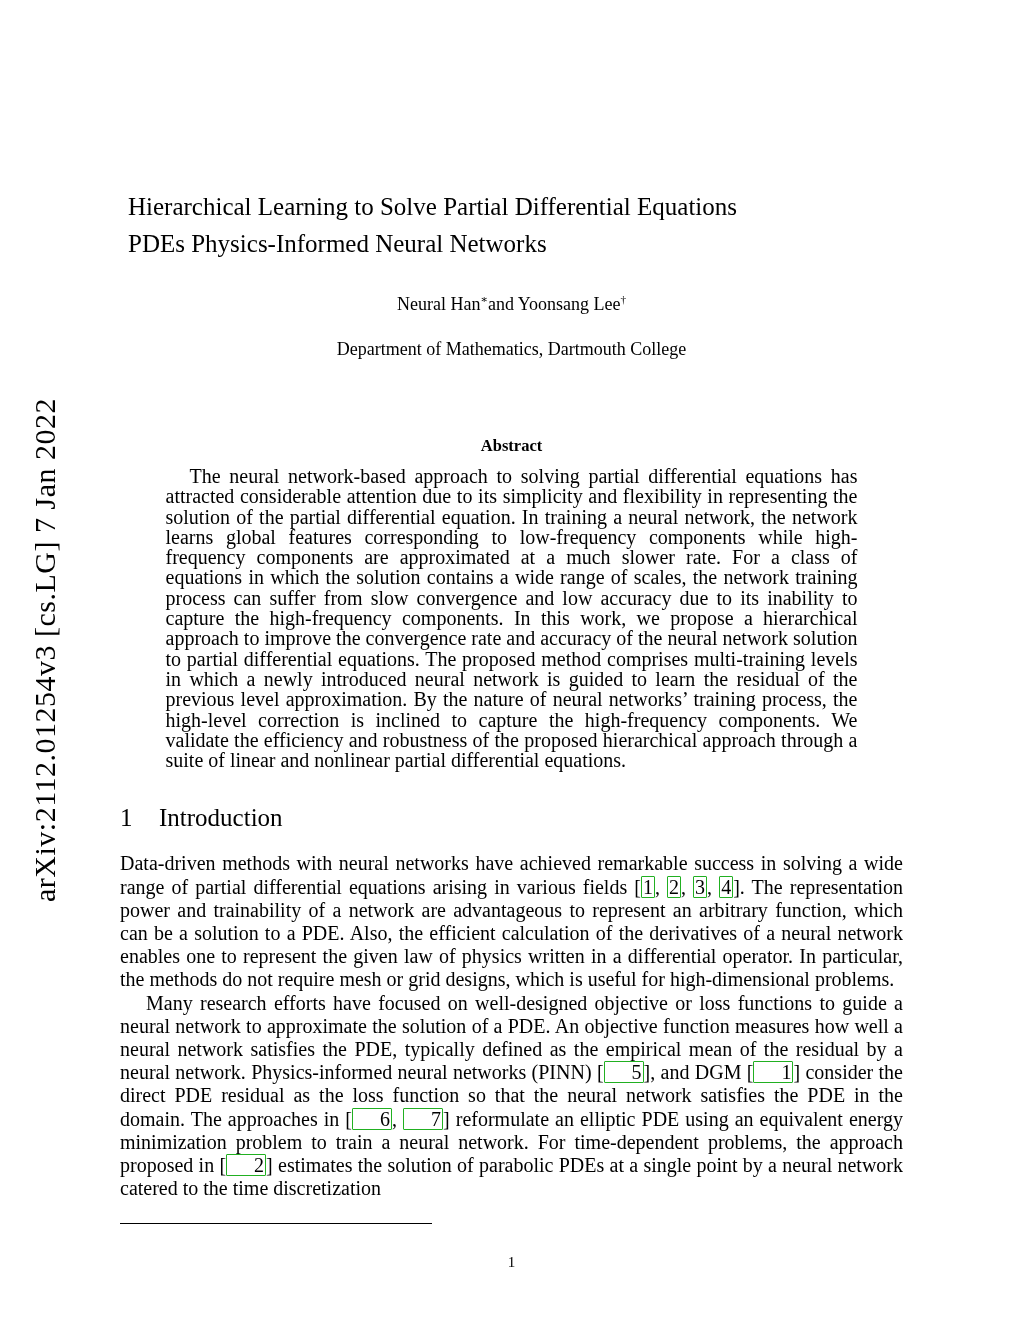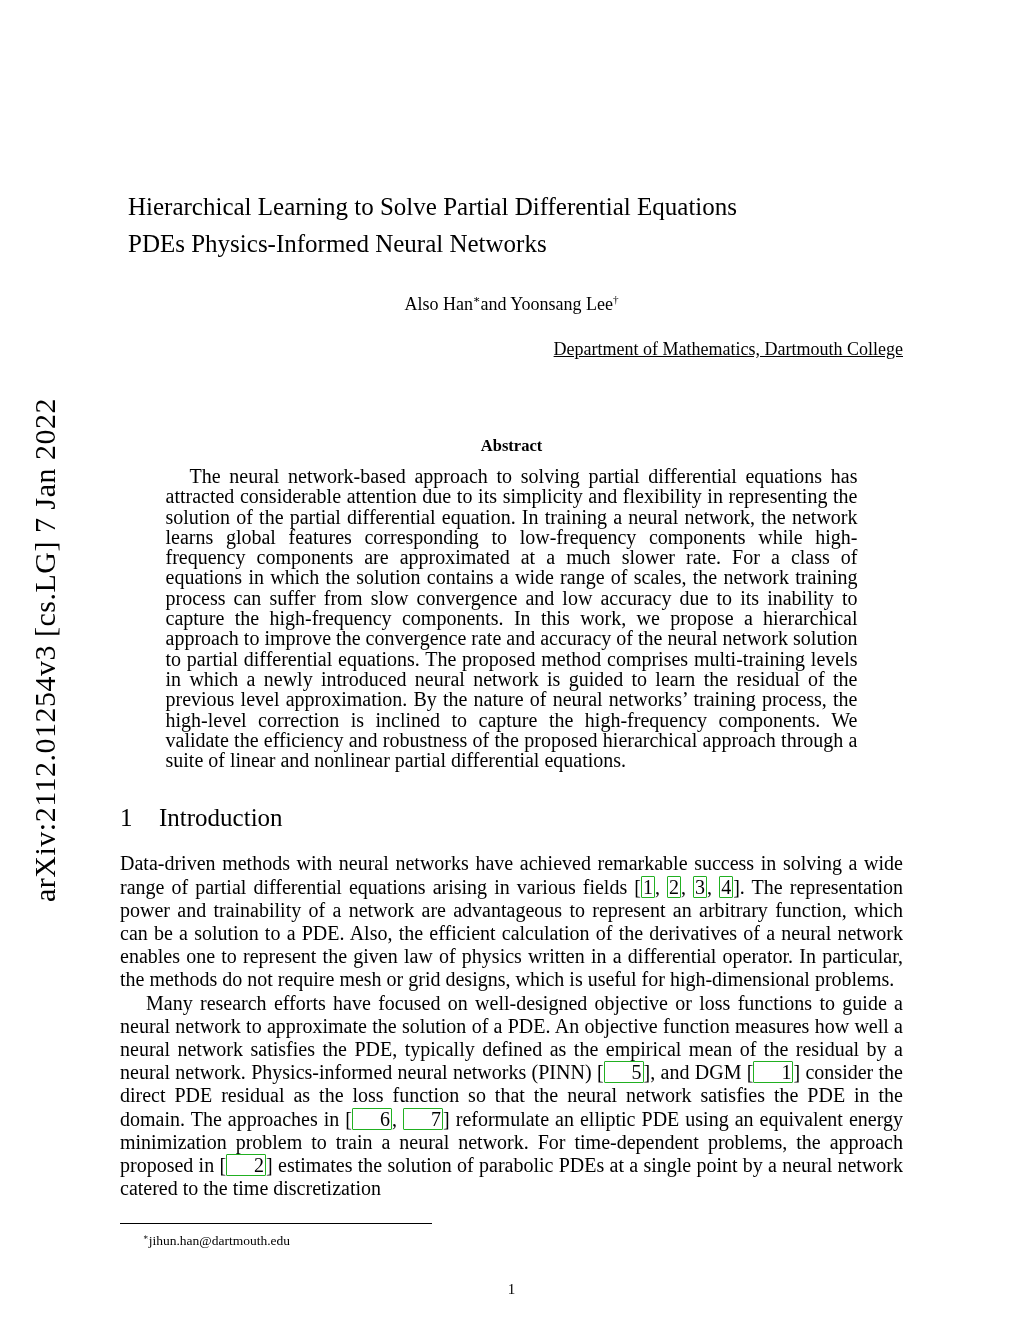--- a/index.html
+++ b/index.html
@@ -34,24 +34,23 @@
     font-weight: normal;
     line-height: 37px;
     margin: 8px;
   }
   .authors {
     text-align: center;
     font-size: 18px;
     margin-top: 32px;
   }
   .affiliation {
-    text-align: right;
+    text-align: center;
     font-size: 18px;
     margin-top: 24px;
-    text-decoration: underline;
   }
   .sup {
     font-size: 62%;
     vertical-align: super;
     line-height: 0;
   }
   .abstract-head {
     text-align: center;
     font-weight: bold;
     font-size: 16.5px;
@@ -116,21 +115,21 @@
   <div class="watermark">arXiv:2112.01254v3  [cs.LG]  7 Jan 2022</div>
 
   <div class="content">
 
     <h1 class="title">
       <span>Hierarchical Learning to Solve Partial Differential Equations</span><br>
       <span>PDEs Physics-Informed Neural Networks</span>
     </h1>
 
     <div class="authors">
-      <span>Also Han</span><span class="sup">∗</span><span>and Yoonsang Lee</span><span class="sup">†</span>
+      <span>Neural Han</span><span class="sup">∗</span><span>and Yoonsang Lee</span><span class="sup">†</span>
     </div>
 
     <div class="affiliation">Department of Mathematics, Dartmouth College</div>
 
     <div class="abstract-head">Abstract</div>
 
     <p class="abstract-body">The neural network-based approach to solving partial differential equations has attracted considerable attention due to its simplicity and flexibility in representing the solution of the partial differential equation. In training a neural network, the network learns global features corresponding to low-frequency components while high-frequency components are approximated at a much slower rate. For a class of equations in which the solution contains a wide range of scales, the network training process can suffer from slow convergence and low accuracy due to its inability to capture the high-frequency components. In this work, we propose a hierarchical approach to improve the convergence rate and accuracy of the neural network solution to partial differential equations. The proposed method comprises multi-training levels in which a newly introduced neural network is guided to learn the residual of the previous level approximation. By the nature of neural networks’ training process, the high-level correction is inclined to capture the high-frequency components. We validate the efficiency and robustness of the proposed hierarchical approach through a suite of linear and nonlinear partial differential equations.</p>
 
     <div class="section-head">
       <span class="section-num">1</span><span>Introduction</span>
@@ -139,21 +138,18 @@
     <p class="body-par p1">
       <span>Data-driven methods with neural networks have achieved remarkable success in solving a wide range of partial differential equations arising in various fields [</span><span class="cite">1</span><span>, </span><span class="cite">2</span><span>, </span><span class="cite">3</span><span>, </span><span class="cite">4</span><span>]. The representation power and trainability of a network are advantageous to represent an arbitrary function, which can be a solution to a PDE. Also, the efficient calculation of the derivatives of a neural network enables one to represent the given law of physics written in a differential operator. In particular, the methods do not require mesh or grid designs, which is useful for high-dimensional problems.</span>
     </p>
 
     <p class="body-par p2">
       <span>Many research efforts have focused on well-designed objective or loss functions to guide a neural network to approximate the solution of a PDE. An objective function measures how well a neural network satisfies the PDE, typically defined as the empirical mean of the residual by a neural network. Physics-informed neural networks (PINN) [</span><span class="cite">5</span><span>], and DGM [</span><span class="cite">1</span><span>] consider the direct PDE residual as the loss function so that the neural network satisfies the PDE in the domain. The approaches in [</span><span class="cite">6</span><span>, </span><span class="cite">7</span><span>] reformulate an elliptic PDE using an equivalent energy minimization problem to train a neural network. For time-dependent problems, the approach proposed in [</span><span class="cite">2</span><span>] estimates the solution of parabolic PDEs at a single point by a neural network catered to the time discretization</span>
     </p>
 
     <div class="footnote-block">
       <div class="footnote-rule"></div>
-      <div class="footnote">
-        <span class="sup">∗</span><span>jihun.han@dartmouth.edu</span>
-      </div>
     </div>
 
     <div class="page-num">1</div>
 
   </div>
 </div>
 
 </body></html>

